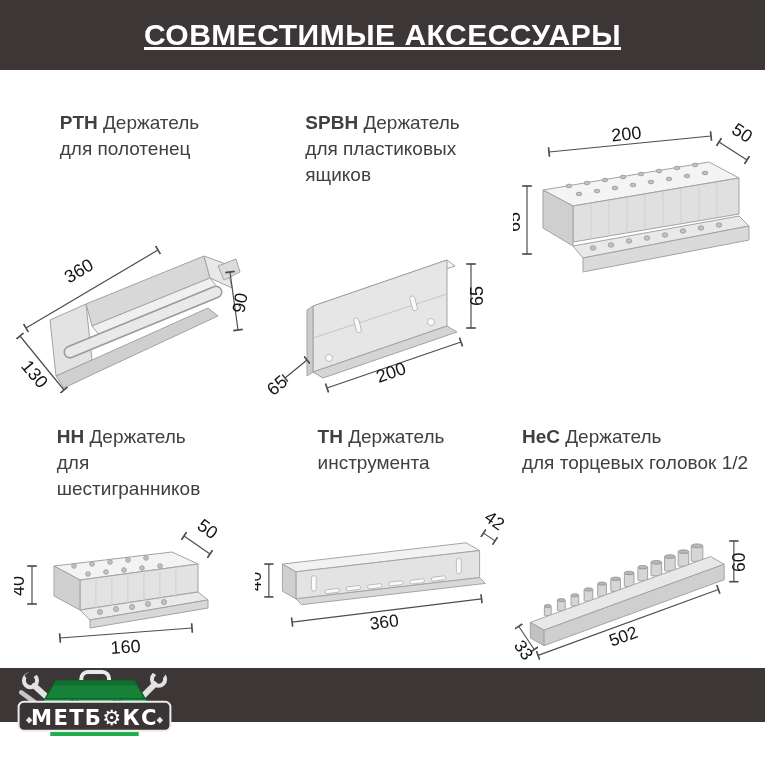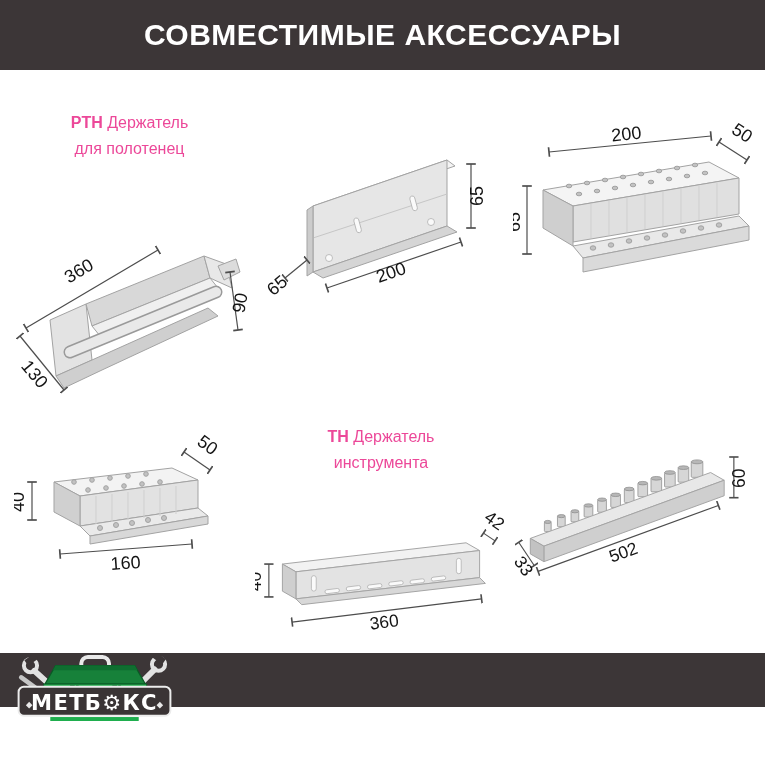--- a/index.html
+++ b/index.html
@@ -7,30 +7,30 @@
     width:765px; height:765px; overflow:hidden;
     background:#ffffff;
     font-family:"Liberation Sans", sans-serif;
     color:#121212;
   }
   .header {
     height:70px; background:#3c3637;
     display:flex; align-items:center; justify-content:center;
   }
   .header h1 {
-    margin:0; color:#ffffff; font-size:30px; font-weight:bold; letter-spacing:.5px;
+    margin:0; color:#ffffff; font-size:30px; font-weight:bold; letter-spacing:.5px;text-decoration:underline;
   }
   .products {
     display:grid; grid-template-columns:repeat(3,1fr);
     padding:40px 4px 0 4px; column-gap:2px;
   }
   .row2 { padding-top:24px; }
   .card { display:flex; flex-direction:column; align-items:center; }
   .title {
-    font-size:16px; line-height:26px; text-align:center; color:#ec4899;
+    font-size:19px; line-height:26px; text-align:left; color:#404040;
   }
   .row1 .title { height:100px; }
   .row2 .title { height:84px; }
   .nm { white-space:pre-line; }
   .fig { display:block; }
   .dim { font-size:18px; fill:#141414; }
   .dl { stroke:#4d4d4d; stroke-width:1.2; }
   .face { stroke:#a3a3a3; stroke-width:1; }
   .hole { fill:#fafafa; stroke:#b0b0b0; stroke-width:0.8; }
   .perf { fill:#c2c2c2; }
@@ -80,20 +80,23 @@
         <text class="dim" x="72" y="66" text-anchor="middle" transform="rotate(-31 72 66)">360</text>
         <line class="dl" x1="220" y1="62" x2="228" y2="120" marker-start="url(#tick)" marker-end="url(#tick)"></line>
         <text class="dim" x="236" y="94" text-anchor="middle" transform="rotate(-80 236 94)">90</text>
         <line class="dl" x1="10" y1="126" x2="54" y2="180" marker-start="url(#tick)" marker-end="url(#tick)"></line>
         <text class="dim" x="20" y="168" text-anchor="middle" transform="rotate(50 20 168)">130</text>
       </g>
     </svg>
   </div>
 
   <div class="card">
+    <div class="title"><b>SPBH</b> <span class="nm">Держатель
+для пластиковых
+ящиков</span></div>
     <svg class="fig" width="240" height="190" viewBox="0 0 240 190">
       <g class="face">
         <polygon points="50,96 184,50 192,56 58,102" fill="#f4f4f4"></polygon>
         <polygon points="50,96 184,50 184,116 50,162" fill="#e6e6e6"></polygon>
         <line x1="50" y1="128" x2="184" y2="84" stroke="#c6c6c6"></line>
         <polygon points="50,162 184,116 194,122 60,168" fill="#d5d5d5"></polygon>
         <polygon points="44,100 50,96 50,162 44,166" fill="#cccccc"></polygon>
         <rect class="hole" x="92" y="108" width="5" height="15" rx="2.5" transform="rotate(-15 94 115)"></rect>
         <rect class="hole" x="148" y="86" width="5" height="15" rx="2.5" transform="rotate(-15 150 93)"></rect>
         <circle class="hole" cx="66" cy="148" r="3.5"></circle>
@@ -163,20 +166,23 @@
         <line class="dl" x1="14" y1="76" x2="14" y2="144" marker-start="url(#tick)" marker-end="url(#tick)"></line>
         <text class="dim" x="7" y="112" text-anchor="middle" transform="rotate(-90 7 112)">65</text>
       </g>
     </svg>
   </div>
 </div>
 
 <div class="products row2">
 
   <div class="card">
+    <div class="title"><b>HH</b> <span class="nm">Держатель
+для
+шестигранников</span></div>
     <svg class="fig" width="230" height="150" viewBox="0 0 230 150">
       <g class="face">
         <polygon points="40,58 158,44 184,56 66,72" fill="#f3f3f3"></polygon>
         <polygon points="66,72 184,56 184,84 66,102" fill="#e2e2e2"></polygon>
         <polygon points="40,58 66,72 66,102 40,88" fill="#d0d0d0"></polygon>
         <polygon points="66,102 184,84 194,92 76,112" fill="#eaeaea"></polygon>
         <polygon points="76,112 194,92 194,100 76,120" fill="#d8d8d8"></polygon>
         <g class="groove">
           <line x1="82" y1="72" x2="82" y2="100"></line>
             <line x1="98" y1="70" x2="98" y2="98"></line>
@@ -239,20 +245,22 @@
         <text class="dim" x="6" y="76" text-anchor="middle" transform="rotate(-90 6 76)">40</text>
         <line class="dl" x1="236" y1="26" x2="248" y2="34" marker-start="url(#tick)" marker-end="url(#tick)"></line>
         <text class="dim" x="244" y="18" text-anchor="middle" transform="rotate(35 244 18)">42</text>
         <line class="dl" x1="38" y1="118" x2="234" y2="94" marker-start="url(#tick)" marker-end="url(#tick)"></line>
         <text class="dim" x="134" y="124" text-anchor="middle" transform="rotate(-7 134 124)">360</text>
       </g>
     </svg>
   </div>
 
   <div class="card">
+    <div class="title"><b>HeC</b> <span class="nm">Держатель
+для торцевых головок 1/2</span></div>
     <svg class="fig" width="252" height="160" viewBox="0 0 260 165">
       <g class="face">
         <g stroke="#8f8f8f" stroke-width="0.8">
           <rect x="36.5" y="101" width="7" height="10" rx="1" fill="#d6d6d6"></rect>
             <ellipse cx="40" cy="101" rx="3.5" ry="1.6" fill="#b7b7b7"></ellipse>
           <rect x="50" y="95" width="8" height="11" rx="1" fill="#d6d6d6"></rect>
             <ellipse cx="54" cy="95" rx="4" ry="1.6" fill="#b7b7b7"></ellipse>
           <rect x="64" y="90" width="8" height="11" rx="1" fill="#d6d6d6"></rect>
             <ellipse cx="68" cy="90" rx="4" ry="1.6" fill="#b7b7b7"></ellipse>
           <rect x="77.5" y="84" width="9" height="12" rx="1" fill="#d6d6d6"></rect>

